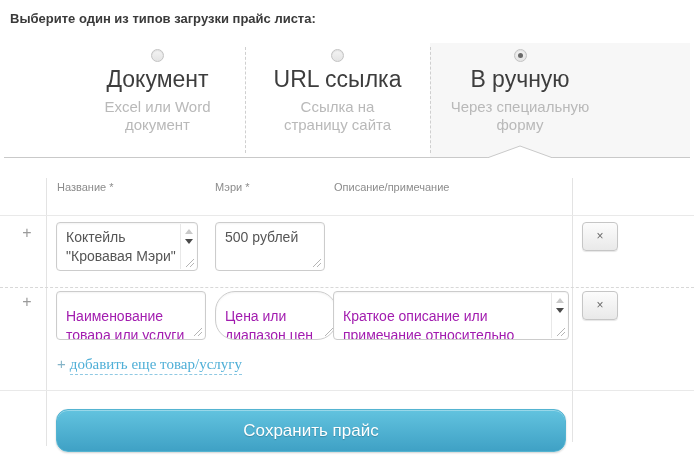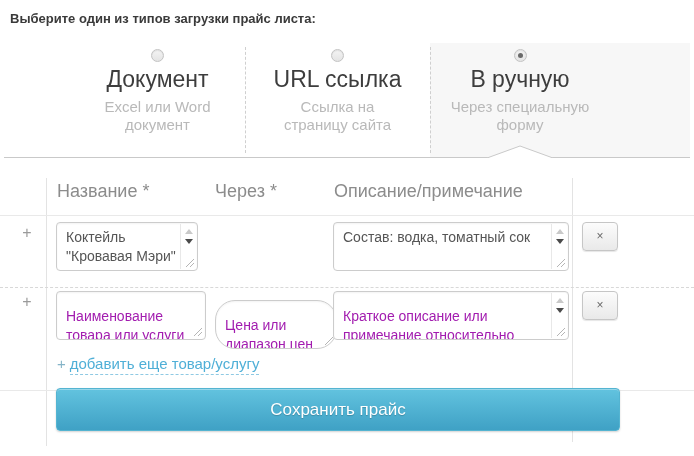--- a/index.html
+++ b/index.html
@@ -30,21 +30,21 @@
 
   
   .vline { position:absolute; width:0; border-left:1px solid #e3e3e3; }
   .vline-left { left:46px; top:178px; height:268px; }
   .vline-right { left:572px; top:178px; height:264px; }
   .hsep { position:absolute; left:0; width:694px; height:0; }
   .hsep-solid1 { top:215px; border-top:1px solid #e9e9e9; }
   .hsep-dashed { top:287px; border-top:1px dashed #d8d8d8; }
   .hsep-solid2 { top:390px; border-top:1px solid #e9e9e9; }
 
-  .col-hdr { position:absolute; top:181px; font-size:18px; color:#8c8c8c; }
+  .col-hdr { position:absolute; top:181px; font-size:11px; color:#8c8c8c; }
   .hdr-name { left:57px; } .hdr-price { left:215px; } .hdr-desc { left:334px; }
 
   .row-plus { position:absolute; left:19px; width:16px; font-size:16px; color:#9a9a9a; text-align:center; cursor:pointer; }
 
   
   .ta { position:absolute; height:49px; background:#fff; border:1px solid #ccc; border-radius:4px;
         box-shadow:inset 0 1px 2px rgba(0,0,0,.05); overflow:hidden; cursor:text; }
   .ta-text { position:absolute; left:9px; top:5px; right:4px; font-size:14px; line-height:19px; color:#555; }
   .ta.with-scroll .ta-text { right:20px; }
   .ta-text.ph { color:#a21caf;margin-top:10px; }
@@ -53,24 +53,24 @@
   .arr { position:absolute; left:4px; width:0; height:0; border-left:4px solid transparent; border-right:4px solid transparent; }
   .arr-up { top:5px; border-bottom:5px solid #c9c9c9; }
   .arr-down { top:15px; border-top:5px solid #4a4a4a; }
   .grip { position:absolute; right:2px; bottom:2px; width:10px; height:10px; }
 
   .xbtn { position:absolute; left:582px; width:36px; height:29px; border:1px solid #c6c6c6; border-radius:4px;
           background:linear-gradient(#fcfcfc,#e9e9e9); box-shadow:0 1px 1px rgba(0,0,0,.1);
           color:#6b6b6b; font-size:12px; text-align:center; line-height:27px; cursor:pointer; }
 
   .add-link { position:absolute; left:57px; top:355px; font-size:15px; color:#4fafd7; cursor:pointer; }
-  .add-link .lbl { border-bottom:1px dashed #8fc9e3; padding-bottom:2px; }
+  .add-link .lbl { border-bottom:1px dashed #8fc9e3; padding-bottom:2px;font-family:Liberation Serif, serif; }
   .add-link .plus { color:#85b4c8; margin-right:4px; }
 
-  .save-btn { position:absolute; left:56px; top:388px; width:564px; height:43px; border:1px solid #54b4d1; border-radius:4px;
+  .save-btn { position:absolute; left:56px; top:409px; width:510px; height:43px; border:1px solid #54b4d1; border-radius:12px;
               background:linear-gradient(#62c3df,#3fa1c5); color:#fff; font-size:17px; text-align:center; line-height:41px;
               box-shadow:inset 0 1px 0 rgba(255,255,255,.35), 0 1px 2px rgba(0,0,0,.18);
               text-shadow:0 1px 1px rgba(0,0,0,.2); cursor:pointer; }
 </style>
 </head>
 <body>
 
 <div id="app">
 
   <div class="page-title">Выберите один из типов загрузки прайс листа:</div>
@@ -99,64 +99,60 @@
 
   <div class="tab-baseline"></div>
   <svg class="notch" width="66" height="13">
     <path d="M0,13 L33,1 L66,13" fill="#ffffff" stroke="#c9c9c9" stroke-width="1"></path>
   </svg>
 
   <div class="vline vline-left"></div>
   <div class="vline vline-right"></div>
 
   <div class="col-hdr hdr-name">Название *</div>
-  <div class="col-hdr hdr-price">Через *</div>
+  <div class="col-hdr hdr-price">Мэри *</div>
   <div class="col-hdr hdr-desc">Описание/примечание</div>
 
   <div class="hsep hsep-solid1"></div>
   <div class="hsep hsep-dashed"></div>
   <div class="hsep hsep-solid2"></div>
 
   <div class="row-plus" style="top:224px;">+</div>
 
   <div class="ta with-scroll" style="left:56px; top:222px; width:142px;">
     <div class="ta-text">Коктейль "Кровавая Мэри"</div>
     <div class="scrollcol">
       <span class="arr arr-up"></span>
       <span class="arr arr-down"></span>
     </div>
     <svg class="grip" width="10" height="10">
       <path d="M9 1 L1 9 M9 5 L5 9" stroke="#b5b5b5" stroke-width="1" fill="none"></path>
     </svg>
   </div>
 
-
-  <div class="ta with-scroll" style="left:333px; top:222px; width:236px;">
-    <div class="ta-text">Состав: водка, томатный сок</div>
-    <div class="scrollcol">
-      <span class="arr arr-up"></span>
-      <span class="arr arr-down"></span>
-    </div>
+  <div class="ta" style="left:215px; top:222px; width:110px;">
+    <div class="ta-text">500 рублей</div>
     <svg class="grip" width="10" height="10">
       <path d="M9 1 L1 9 M9 5 L5 9" stroke="#b5b5b5" stroke-width="1" fill="none"></path>
     </svg>
   </div>
+
 
   <div class="xbtn" style="top:222px;">×</div>
 
   <div class="row-plus" style="top:293px;">+</div>
 
   <div class="ta" style="left:56px; top:291px; width:150px;">
     <div class="ta-text ph">Наименование товара или услуги</div>
     <svg class="grip" width="10" height="10">
       <path d="M9 1 L1 9 M9 5 L5 9" stroke="#b5b5b5" stroke-width="1" fill="none"></path>
     </svg>
   </div>
 
-  <div class="ta" style="left:215px; top:300px; width:122px;border-radius:20px;">
+  <div class="ta" style="left:215px; top:291px; width:122px;border-radius:20px;">
     <div class="ta-text ph">Цена или диапазон цен</div>
     <svg class="grip" width="10" height="10">
       <path d="M9 1 L1 9 M9 5 L5 9" stroke="#b5b5b5" stroke-width="1" fill="none"></path>
     </svg>
   </div>
 
   <div class="ta with-scroll" style="left:333px; top:291px; width:236px;">
     <div class="ta-text ph">Краткое описание или примечание относительно</div>
     <div class="scrollcol">
       <span class="arr arr-up"></span>

